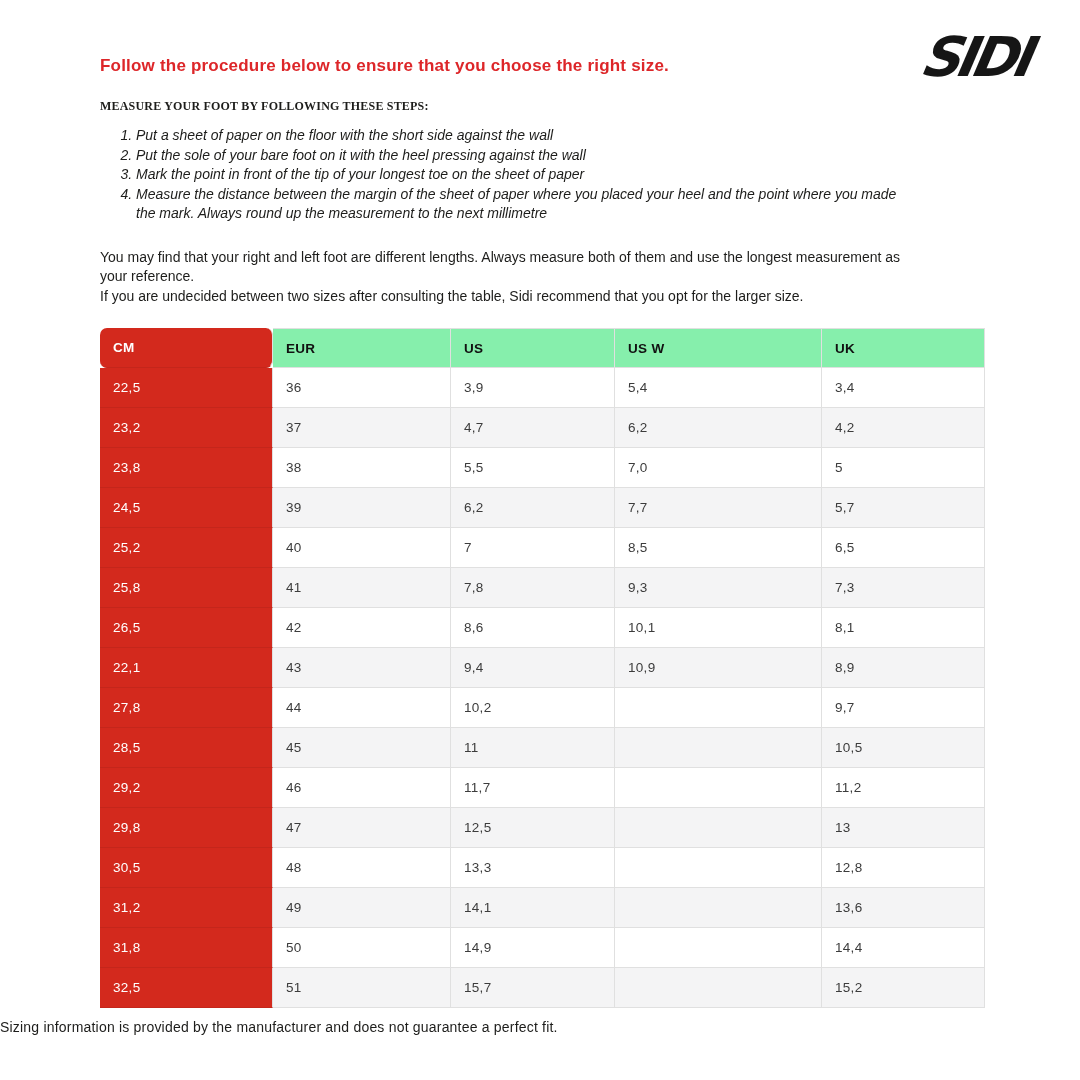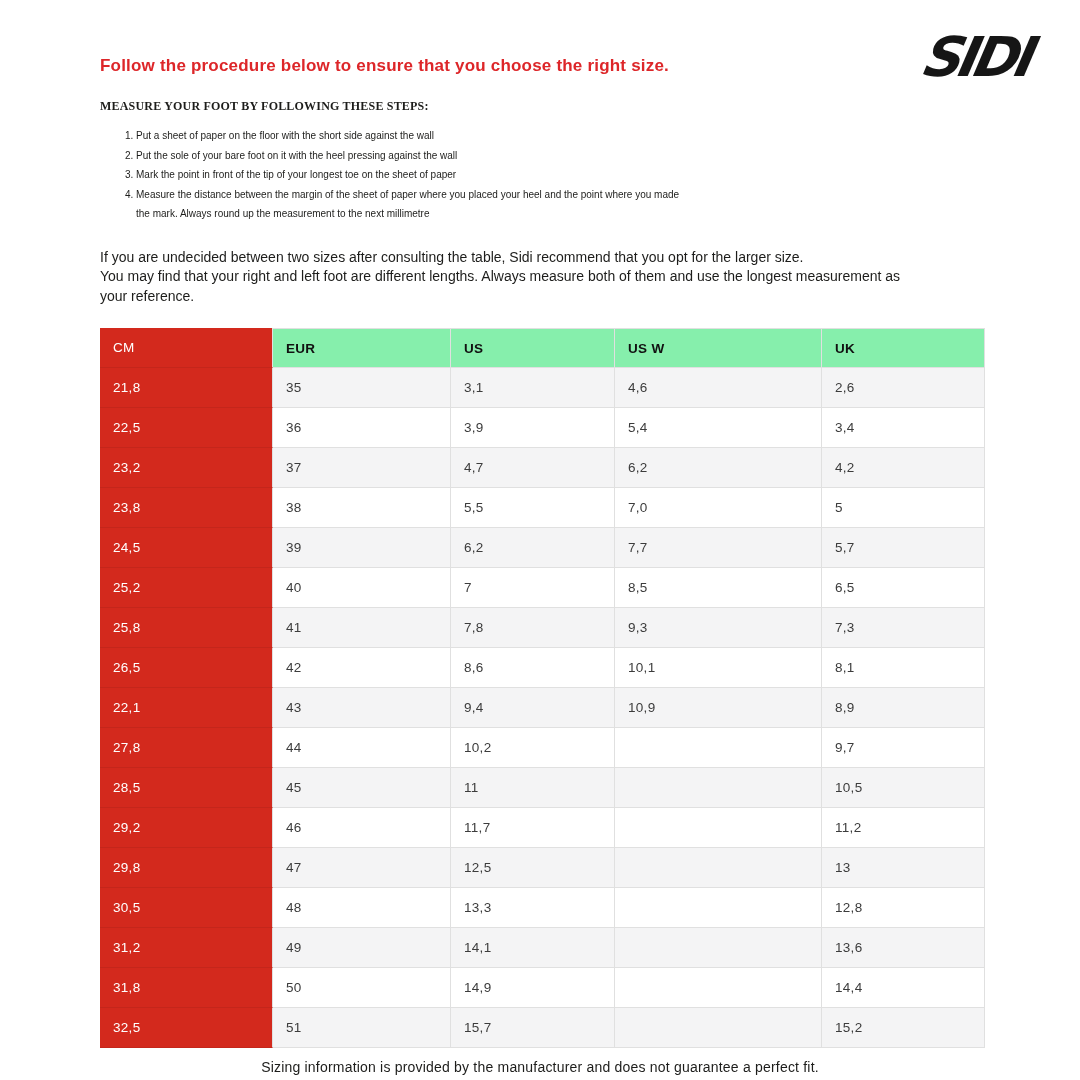--- a/index.html
+++ b/index.html
@@ -38,22 +38,23 @@
   }
   .steps-heading {
     margin: 23px 0 12px 0;
     font-size: 12px;
     font-weight: bold;
     letter-spacing: .2px;
     font-family: Liberation Serif, serif;
   }
   ol.steps {
     margin: 0; padding: 0 0 0 36px;
-    font-size: 10px;
+    font-size: 14px;
     line-height: 19.5px;
+    font-style: italic;
   }
   ol.steps li { white-space: pre-line; }
   .notes { margin-top: 24px; }
   .notes p {
     margin: 0;
     font-size: 14px;
     line-height: 19.5px;
     white-space: pre-line;
   }
   table.size-table {
@@ -83,25 +84,24 @@
   .size-table tbody td { color: #3c3c3c; background: #ffffff; }
   .size-table tbody tr.alt td { background: #f4f4f5; }
   .size-table th.cm, .size-table td.cm {
     background: #d3291d !important;
     color: #ffffff !important;
     border-top: none;
     border-bottom: 1px solid #c4261b;
     border-right: 1px solid #e0e0e0;
     font-weight: normal;
   }
-  .size-table thead th.cm { font-weight: normal; }
+  .size-table thead th.cm { font-weight: bold; border-radius: 7px; }
   .footer {
     margin-top: 11px;
     width: 885px;
-    text-align: center;
     font-size: 14px;
     letter-spacing: .2px;
     color: #1d1d1b;
     
     position: absolute;
     left: 0; width: 1080px;
   }
 </style>
 </head>
 <body>
@@ -116,50 +116,43 @@
 
   <ol class="steps">
     <li>Put a sheet of paper on the floor with the short side against the wall</li>
     <li>Put the sole of your bare foot on it with the heel pressing against the wall</li>
     <li>Mark the point in front of the tip of your longest toe on the sheet of paper</li>
     <li>Measure the distance between the margin of the sheet of paper where you placed your heel and the point where you made
 the mark. Always round up the measurement to the next millimetre</li>
   </ol>
 
   <div class="notes">
-    <p>If you are undecided between two sizes after consulting the table, Sidi recommend that you opt for the larger size.</p>
     <p>You may find that your right and left foot are different lengths. Always measure both of them and use the longest measurement as
 your reference.</p>
+    <p>If you are undecided between two sizes after consulting the table, Sidi recommend that you opt for the larger size.</p>
   </div>
 
   <table class="size-table">
     <colgroup>
       <col style="width:173px">
       <col style="width:178px">
       <col style="width:164px">
       <col style="width:207px">
       <col style="width:163px">
     </colgroup>
     <thead>
       <tr>
         <th class="cm">CM</th>
         <th>EUR</th>
         <th>US</th>
         <th>US W</th>
         <th>UK</th>
       </tr>
     </thead>
     <tbody id="size-table-body">
-        <tr class="alt">
-          <td class="cm">21,8</td>
-          <td>35</td>
-          <td>3,1</td>
-          <td>4,6</td>
-          <td>2,6</td>
-        </tr>
         <tr>
           <td class="cm">22,5</td>
           <td>36</td>
           <td>3,9</td>
           <td>5,4</td>
           <td>3,4</td>
         </tr>
         <tr class="alt">
           <td class="cm">23,2</td>
           <td>37</td>

